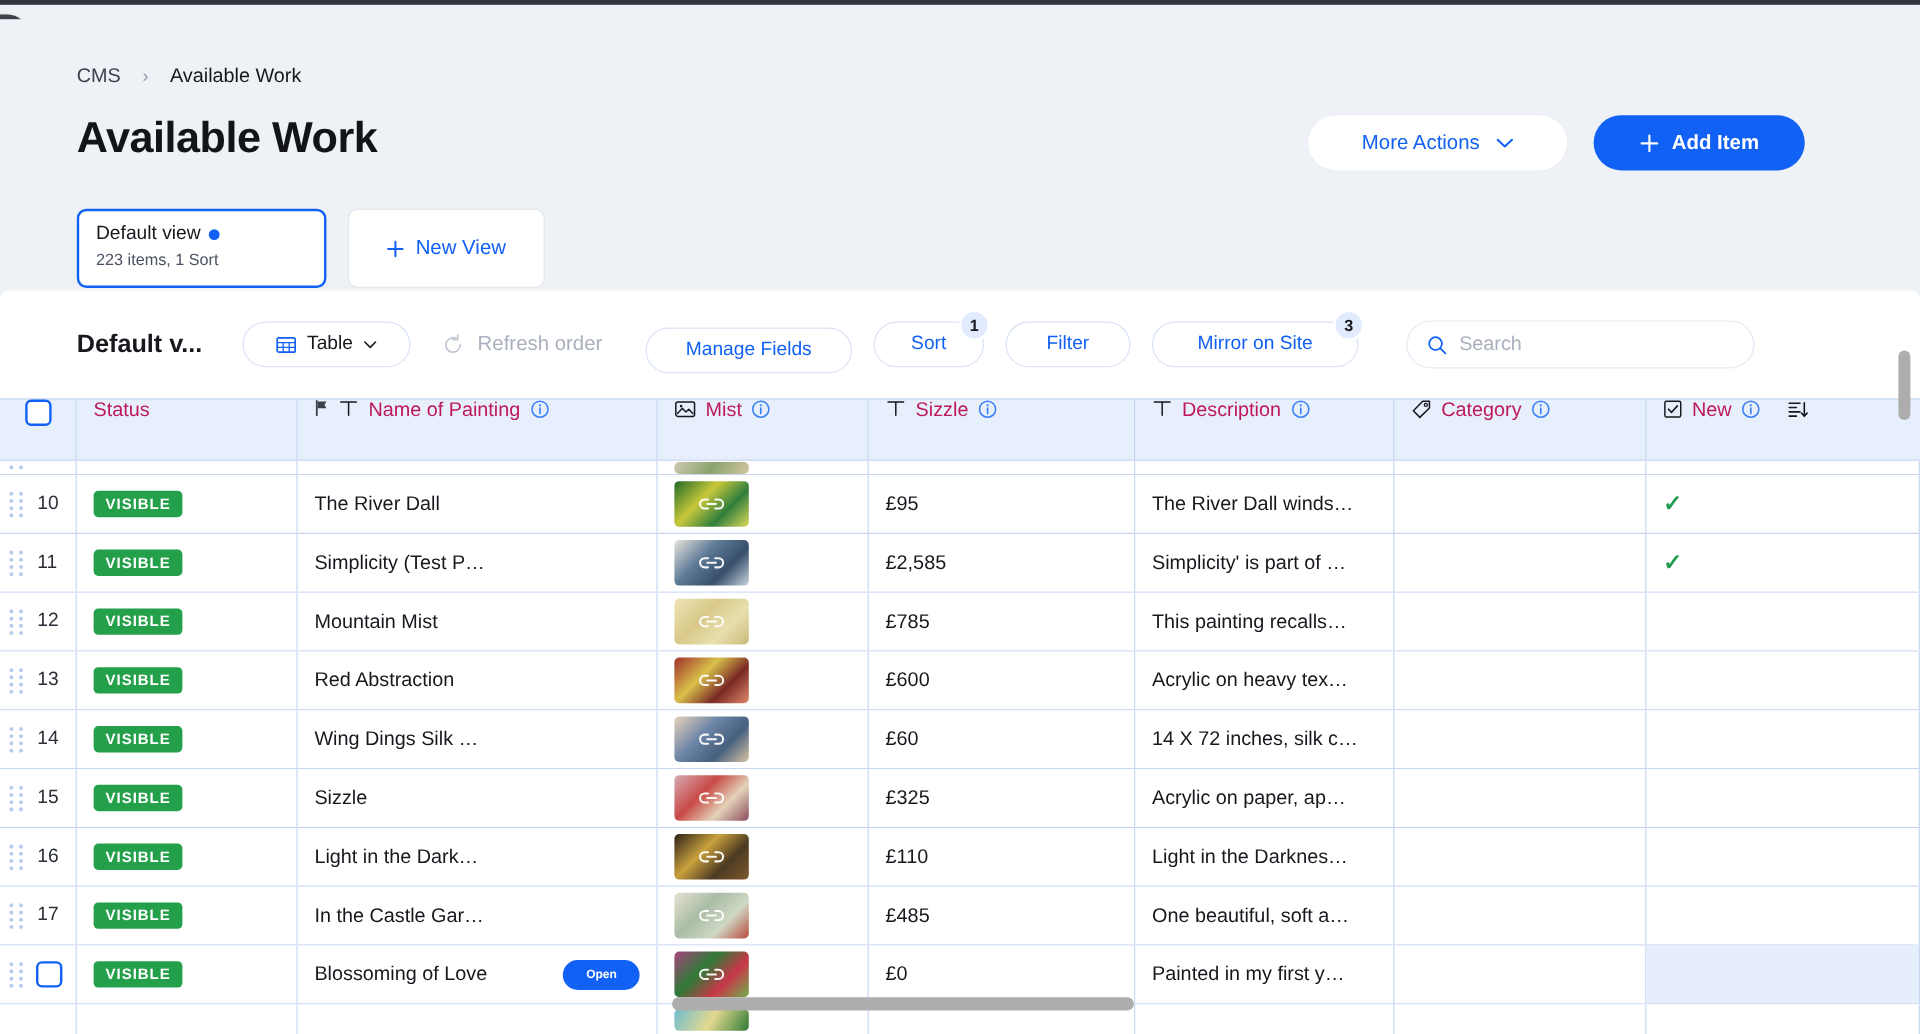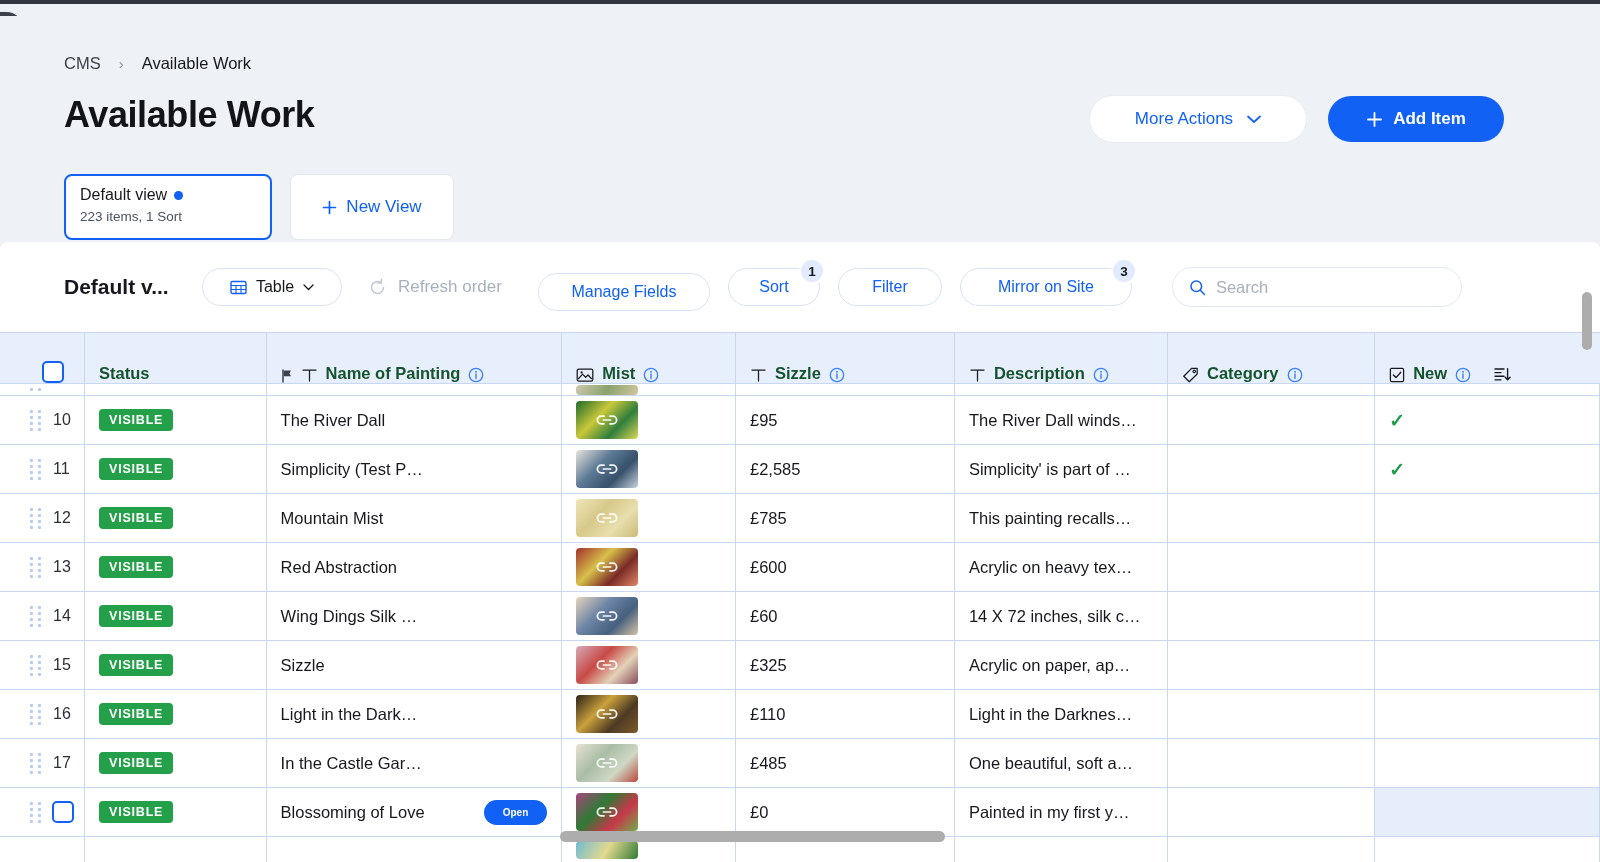--- a/index.html
+++ b/index.html
@@ -117,27 +117,27 @@
     font-family: "Liberation Sans", sans-serif; width: 100%; background: transparent;
   }
   .search-box input::placeholder { color: #a9b0bd; }
 
   
   .thead {
     position: absolute; left: 0; top: 90px; width: 1600px; height: 52px;
     background: #e8effc; display: flex; border-top: 1px solid #c8d8f2; border-bottom: 1px solid #c8d8f2;
   }
   .th {
-    display: flex; align-items: flex-end; gap: 8px;
+    display: flex; align-items: flex-start; gap: 8px;
     height: 100%; padding: 0 14px;
     border-right: 1px solid #c8d8f2;
-    font-size: 16.5px; color: #14532d; white-space: nowrap; font-weight: bold;
+    font-size: 16.5px; color: #be185d; white-space: nowrap;
   }
   .th.sel { justify-content: center; padding: 0; }
-  .c-sel   { width: 64px; margin-left: 22px; }
+  .c-sel   { width: 64px; }
   .c-stat  { width: 184px; }
   .c-name  { width: 300px; }
   .c-img   { width: 176px; }
   .c-price { width: 222px; }
   .c-desc  { width: 216px; }
   .c-cat   { width: 210px; }
   .c-new   { width: 228px; border-right: none; }
 
   .tbody { position: absolute; left: 0; top: 142px; width: 1600px; height: 478px; overflow: hidden; }
   .row { display: flex; height: 49px; border-bottom: 1px solid #c8d8f2; background: #fff; }

